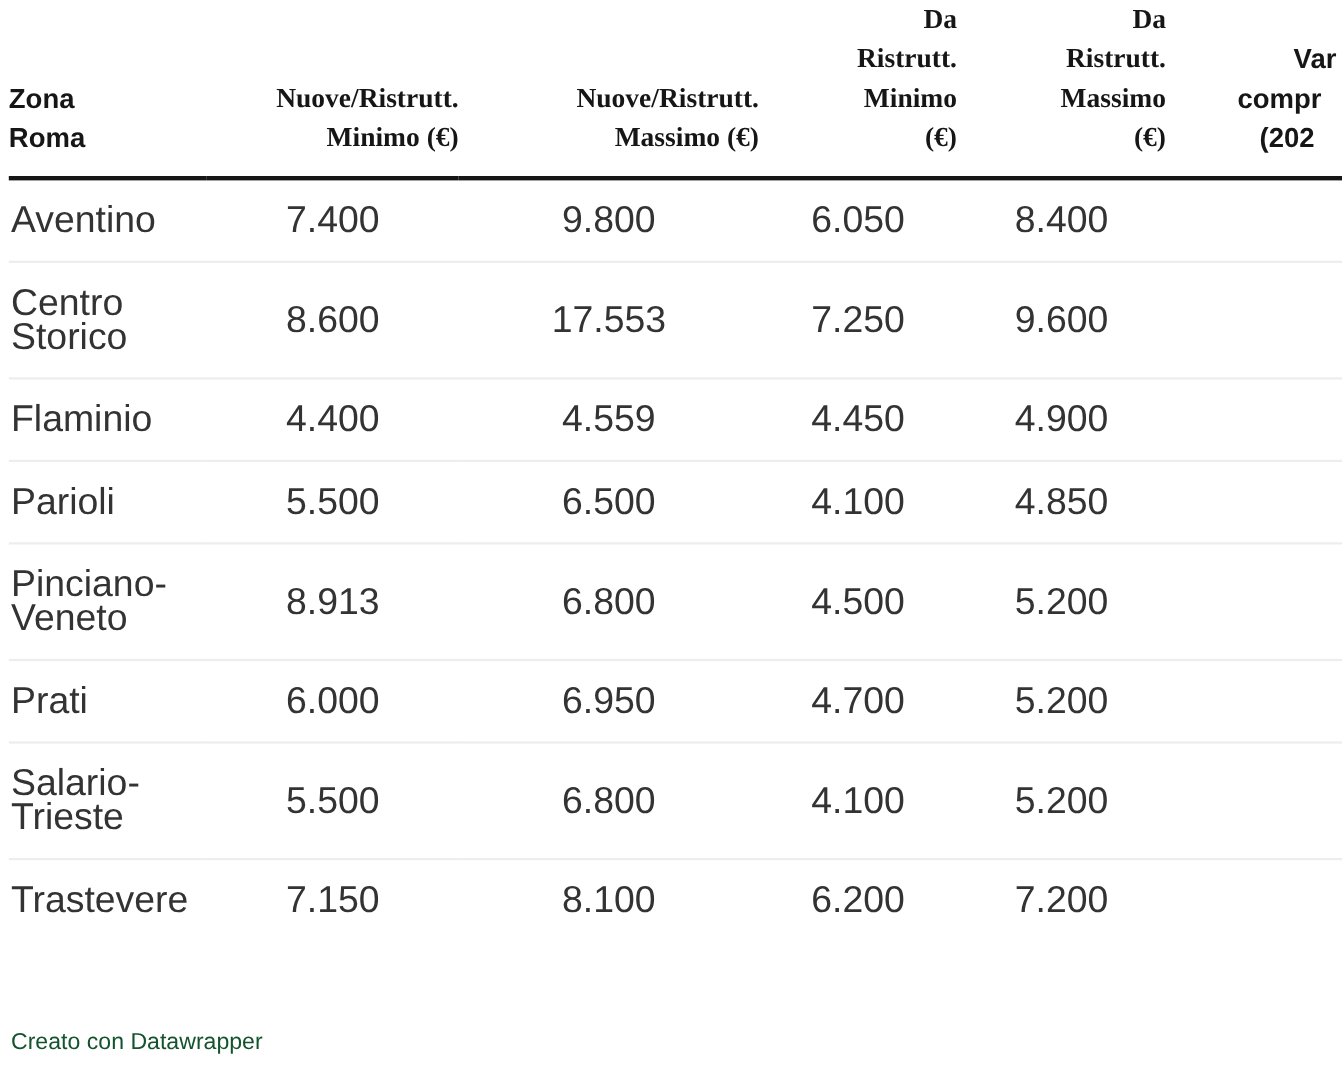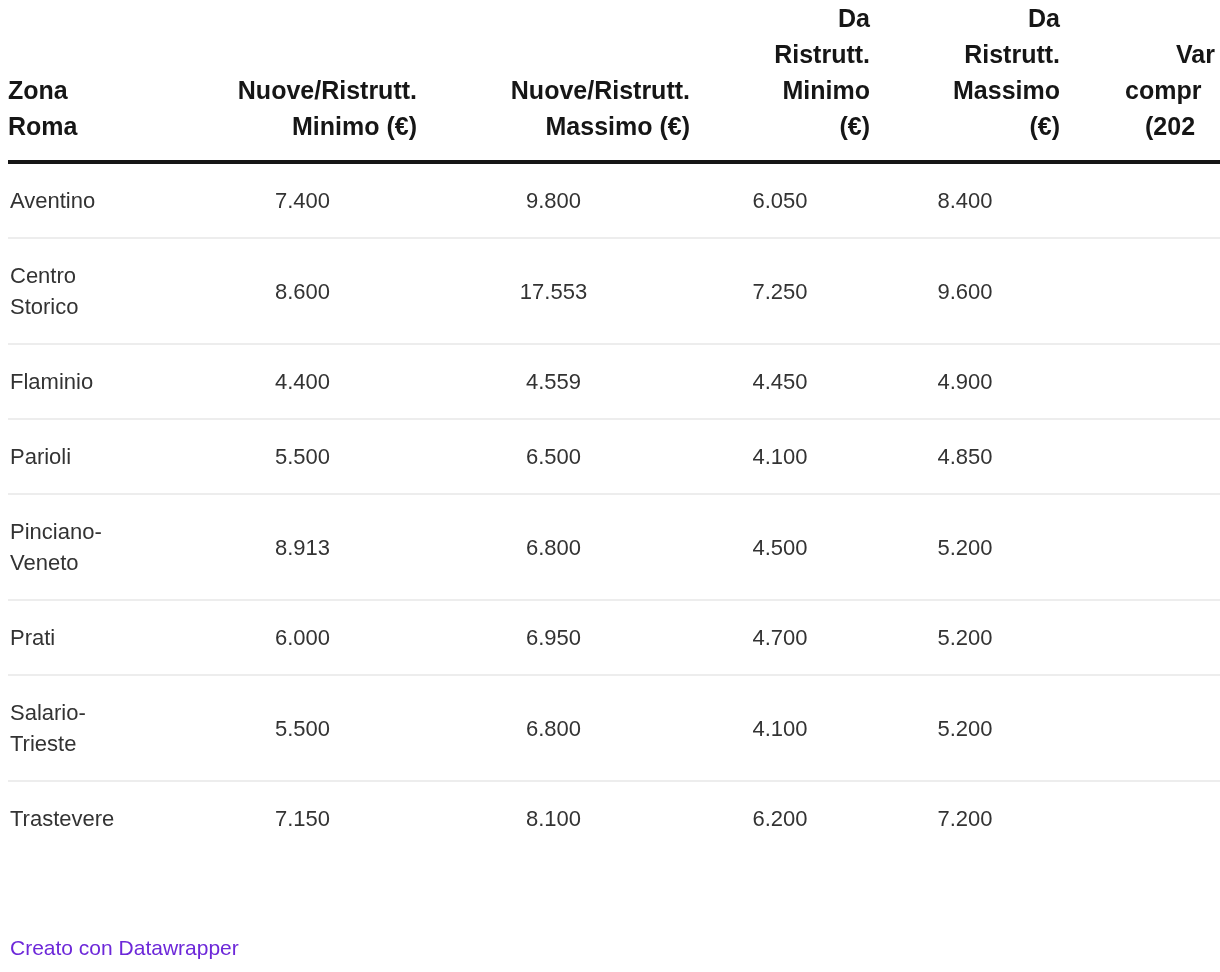--- a/index.html
+++ b/index.html
@@ -29,52 +29,52 @@
   thead th {
     vertical-align: bottom;
     padding: 0 0 16px 0;
     border-bottom: 4px solid #161616;
     font-size: 25px;
     line-height: 36px;
     font-weight: bold;
     color: #161616;
   }
   th.h-zona { text-align: left; }
-  th.h-num  { text-align: right; }
+  th.h-num  { text-align: right; font-family: Liberation Serif, serif; }
   th.h-var  { text-align: left; }
   th.h-var .hline { text-align: left; }
   th.h-var .h6a { padding-left: 116px; }
   th.h-var .h6b { padding-left: 65px; }
   th.h-var .h6c { padding-left: 85px; }
   tbody td {
     vertical-align: middle;
     padding: 21px 0;
     border-bottom: 2px solid #ededed;
-    font-size: 22px;
+    font-size: 34px;
     line-height: 31px;
     color: #333333;
   }
   tbody tr.last td { border-bottom: none; }
   td.zona {
     text-align: left;
     padding-left: 2px;
     white-space: pre-line;
   }
   td.num { text-align: center; }
   td.fill { }
   .attribution {
     position: absolute;
     left: 10px;
     bottom: 12px;
     font-size: 21px;
     line-height: 24px;
     color: #9b9b9b;
   }
   .attribution a {
-    color: #6d28d9;
+    color: #14532d;
     text-decoration: none;
     cursor: pointer;
   }
 </style>
 </head>
 <body>
 
 <div class="stage">
   <div class="table-wrap">
     <table class="price-table">

